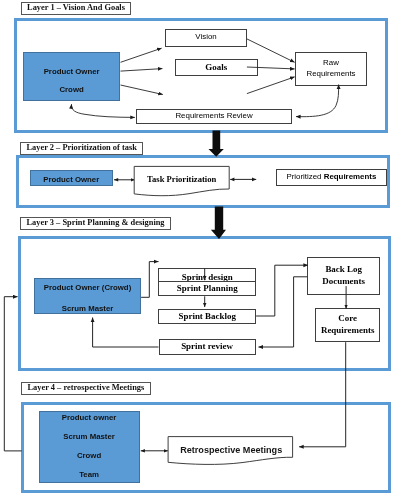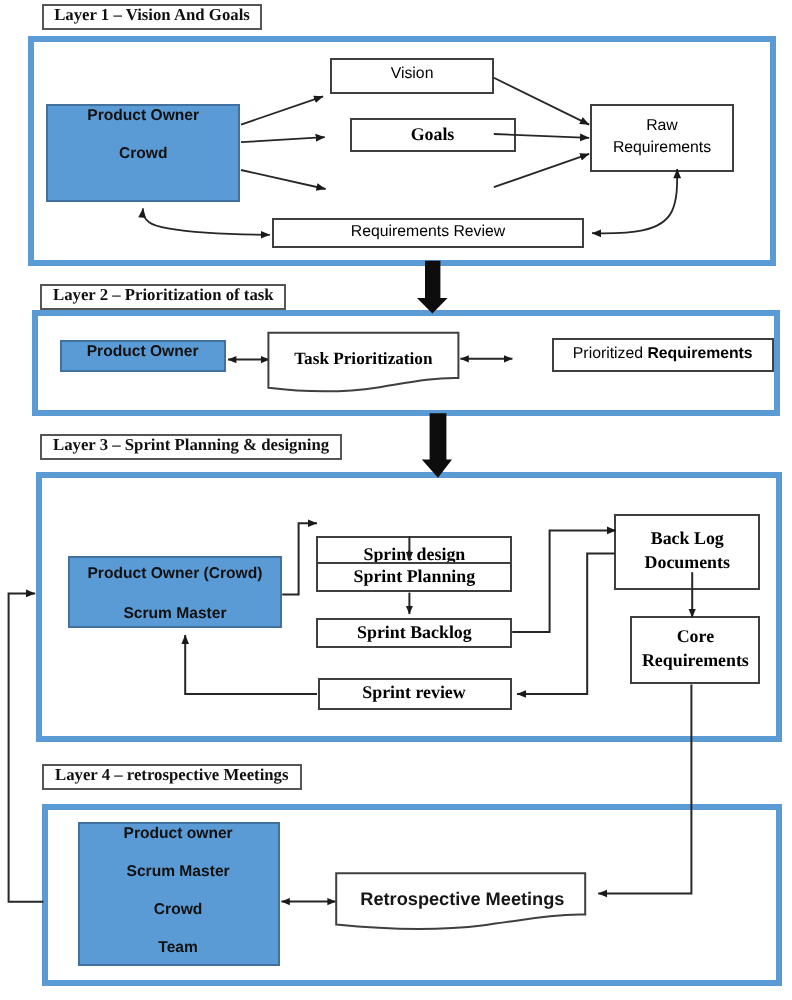--- a/index.html
+++ b/index.html
@@ -9,21 +9,21 @@
   #root{position:absolute;left:0;top:0;width:396px;height:500px;background:#fff;}
 
   .layer-label{position:absolute;background:#fff;border:1px solid #555;
      font-family:"Liberation Serif",serif;font-weight:bold;color:#111;
      display:inline-flex;align-items:center;justify-content:center;white-space:nowrap;
      font-size:8.4px;letter-spacing:0px;z-index:6;padding:0 5.5px;line-height:1;}
 
   .layer-box{position:absolute;border:3.4px solid #5b9bd5;background:#fff;box-sizing:border-box;z-index:1;}
 
   .bluebox{position:absolute;background:#5b9bd5;border:1px solid #41719c;box-sizing:border-box;
-     display:flex;flex-direction:column;align-items:center;justify-content:flex-start;color:#111;z-index:4;}
+     display:flex;flex-direction:column;align-items:center;justify-content:flex-end;color:#111;z-index:4;}
   .wbox{position:absolute;background:#ffffff;border:1px solid #3f3f3f;box-sizing:border-box;
      display:flex;flex-direction:column;align-items:center;justify-content:center;color:#000;z-index:4;}
 
   .sans{font-family:"Liberation Sans",sans-serif;font-weight:600;font-size:7.8px;line-height:1.25;}
   .sansn{font-family:"Liberation Sans",sans-serif;font-weight:400;font-size:7.9px;line-height:1.35;text-align:right;}
   .serif{font-family:"Liberation Serif",serif;font-weight:bold;font-size:8.95px;line-height:1.3;}
 
   svg.ov{position:absolute;left:0;top:0;width:396px;height:500px;overflow:visible;z-index:5;}
 </style>
 </head>

